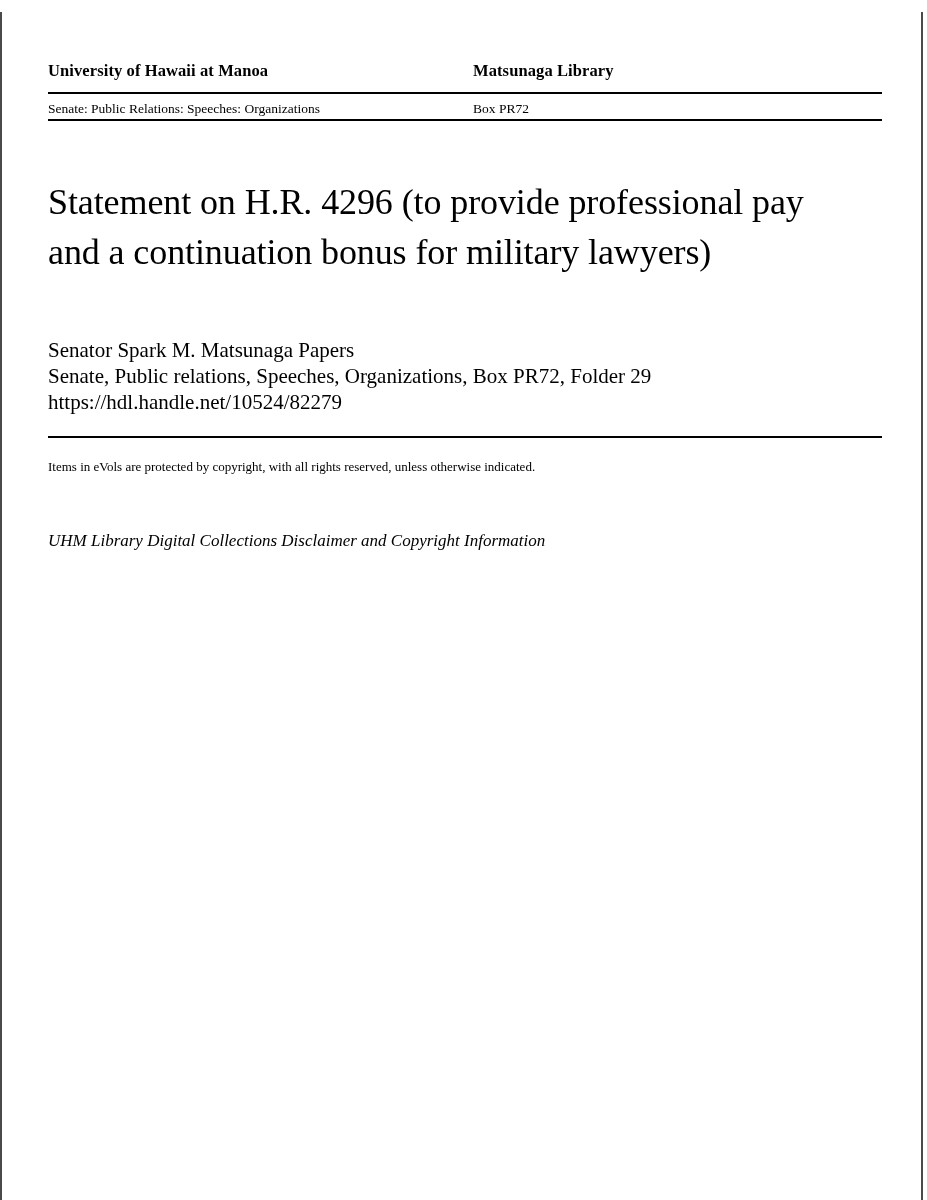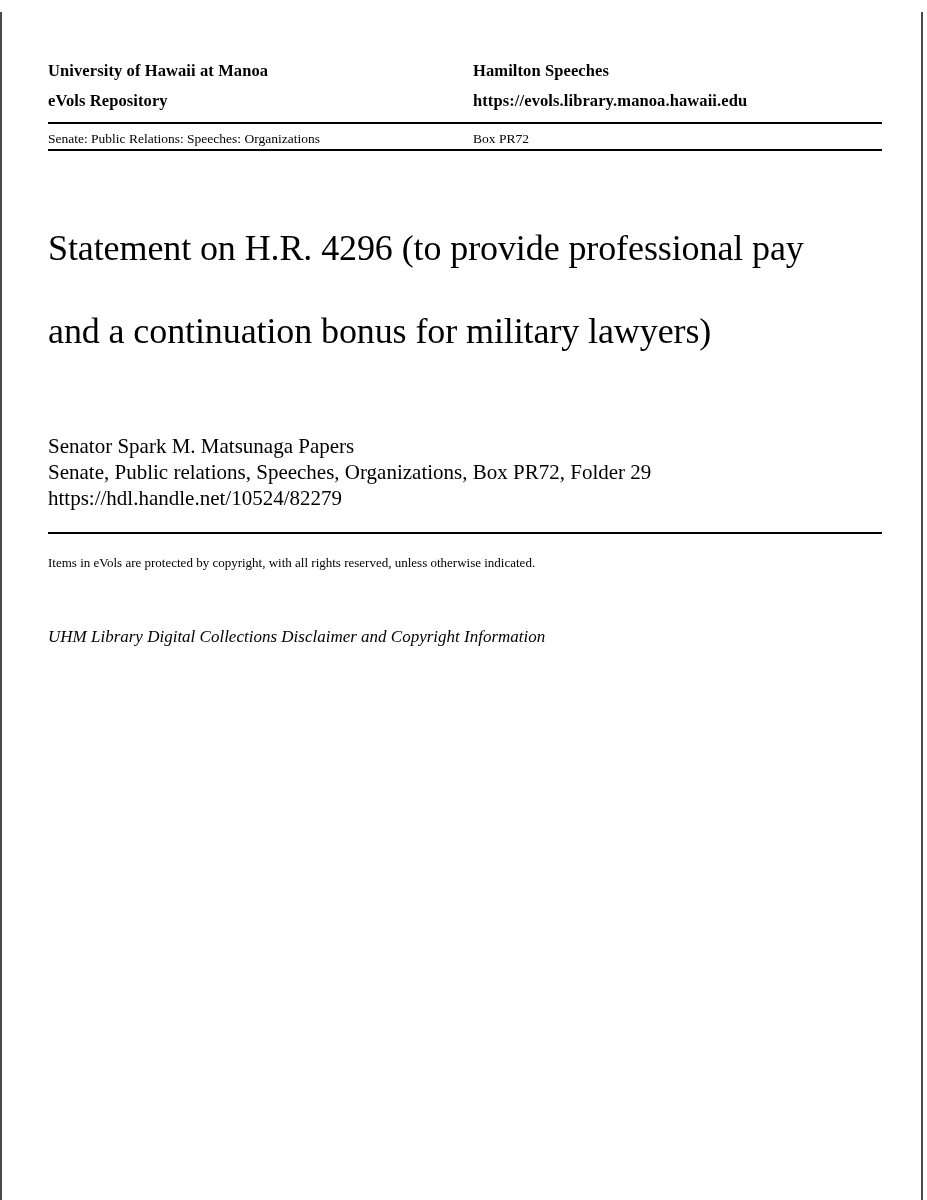--- a/index.html
+++ b/index.html
@@ -72,21 +72,21 @@
     line-height: 20px;
   }
   .header-rule2 {
     border-bottom: 2px solid #000000;
   }
 
   
   .doc-title {
     margin-top: 56px;
     font-size: 36px;
-    line-height: 83px;
+    line-height: 50px;
     font-weight: normal;
     letter-spacing: -0.1px;
     width: 760px;
   }
 
   
   .citation {
     margin-top: 60px;
     font-size: 21px;
     line-height: 26px;
@@ -114,25 +114,21 @@
 </style>
 </head>
 <body>
 
 <div class="page">
   <div class="content">
 
     <div class="header">
       <div class="header-row">
         <div class="col-left hdr-strong">University of Hawaii at Manoa</div>
-        <div class="col-right hdr-strong">Hamilton Speeches</div>
-      </div>
-      <div class="header-row">
-        <div class="col-left hdr-strong">eVols Repository</div>
-        <div class="col-right hdr-strong">https://evols.library.manoa.hawaii.edu</div>
+        <div class="col-right hdr-strong">Matsunaga Library</div>
       </div>
 
       <div class="header-rule"></div>
 
       <div class="subhdr-row">
         <div class="col-left subhdr">Senate: Public Relations: Speeches: Organizations</div>
         <div class="col-right subhdr">Box PR72</div>
       </div>
 
       <div class="header-rule2"></div>

